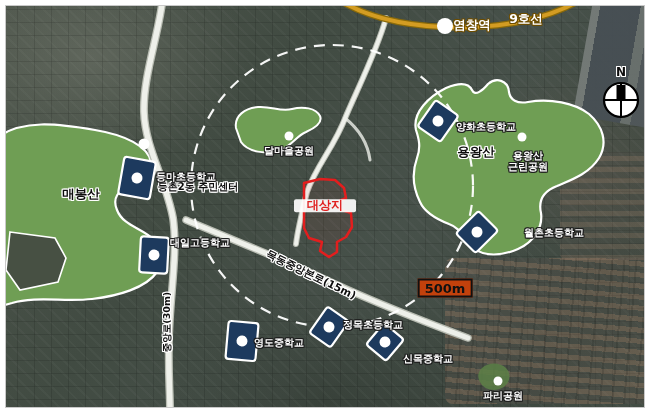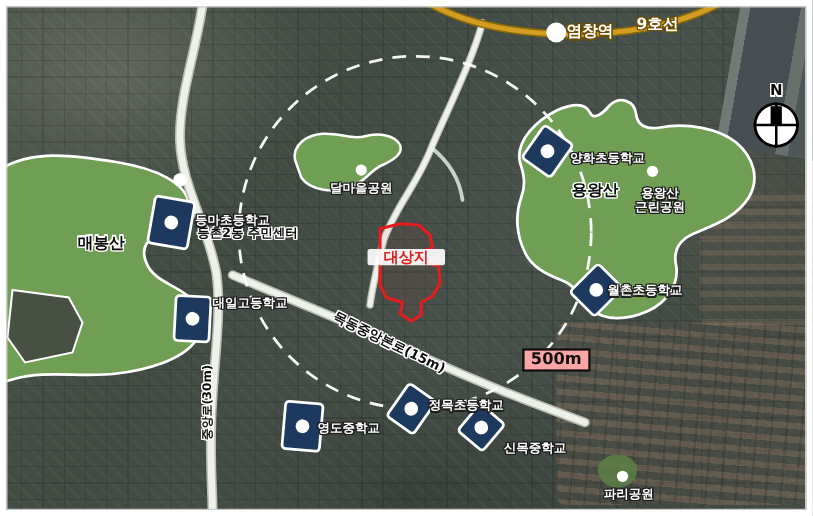--- a/index.html
+++ b/index.html
@@ -28,21 +28,21 @@
   .lbl{position:absolute;font-weight:bold;white-space:nowrap;z-index:30;
        transform:translate(-50%,-50%);line-height:1.12;}
   .sz10{font-size:10px;} .sz12{font-size:12.5px;}
   .o-dark{color:#fff;text-shadow:1px 0 0 #1d1d1d,-1px 0 0 #1d1d1d,0 1px 0 #1d1d1d,0 -1px 0 #1d1d1d,1px 1px 0 #1d1d1d,-1px -1px 0 #1d1d1d,1px -1px 0 #1d1d1d,-1px 1px 0 #1d1d1d;}
   .o-white{color:#0d0d0d;text-shadow:1px 0 0 #fff,-1px 0 0 #fff,0 1px 0 #fff,0 -1px 0 #fff,1px 1px 0 #fff,-1px -1px 0 #fff,1px -1px 0 #fff,-1px 1px 0 #fff;}
   .o-gold{color:#fff;text-shadow:1px 0 0 #6e4e00,-1px 0 0 #6e4e00,0 1px 0 #6e4e00,0 -1px 0 #6e4e00,1px 1px 0 #6e4e00,-1px -1px 0 #6e4e00,1px -1px 0 #6e4e00,-1px 1px 0 #6e4e00;}
   .rot-v{transform:translate(-50%,-50%) rotate(-90deg);}
   .rot-d{transform:translate(-50%,-50%) rotate(26deg);}
   .site-lbl{color:#e02020;background:rgba(255,255,255,0.92);border-radius:2px;
             padding:0 13px;font-size:12px;}
-  .scale-lbl{background:#fca5a5;border:2px solid #111;color:#111;font-size:13px;
+  .scale-lbl{background:#c2410c;border:2px solid #111;color:#111;font-size:13px;
              padding:0 5px;line-height:15px;}
   .two-line{text-align:center;}
   .two-line span{display:block;}
   
   .frame{position:absolute;inset:0;border:5px solid #fff;box-sizing:border-box;z-index:40;
          pointer-events:none;box-shadow:inset 0 0 0 1px #c9c9c9;}
 </style>
 </head>
 <body>
 
@@ -140,21 +140,21 @@
   <div class="lbl sz10 o-dark" style="left:186px;top:177px;">등마초등학교</div>
   <div class="lbl sz10 o-dark" style="left:200px;top:243px;">대일고등학교</div>
   <div class="lbl sz12 o-white" style="left:81px;top:194px;">매봉산</div>
   <div class="lbl sz10 o-dark" style="left:289px;top:151px;">달마을공원</div>
   <div class="lbl sz12 o-white" style="left:476px;top:152px;">용왕산</div>
   <div class="lbl sz10 o-dark two-line" style="left:528px;top:161px;">
     <span>용왕산</span>
     <span>근린공원</span>
   </div>
   <div class="lbl sz10 o-dark" style="left:486px;top:127px;">양화초등학교</div>
-  <div class="lbl sz10 o-dark" style="left:516px;top:233px;">월촌초등학교</div>
+  <div class="lbl sz10 o-dark" style="left:554px;top:233px;">월촌초등학교</div>
   <div class="lbl sz10 o-dark" style="left:279px;top:343px;">영도중학교</div>
   <div class="lbl sz10 o-dark" style="left:373px;top:325px;">정목초등학교</div>
   <div class="lbl sz10 o-dark" style="left:428px;top:327px;margin-top:32px;">신목중학교</div>
   <div class="lbl sz10 o-dark" style="left:503px;top:396px;">파리공원</div>
   <div class="lbl site-lbl" style="left:325px;top:206px;">대상지</div>
   <div class="lbl scale-lbl" style="left:445px;top:288px;">500m</div>
   <div class="lbl o-white rot-v" style="left:167px;top:322px;font-size:9.5px;">중앙로(30m)</div>
   <div class="lbl o-white rot-d" style="left:311px;top:275px;font-size:10.5px;">목동중앙본로(15m)</div>
   <div class="lbl sz10 o-white" style="left:621px;top:73px;font-size:12px;">N</div>
 </div>

